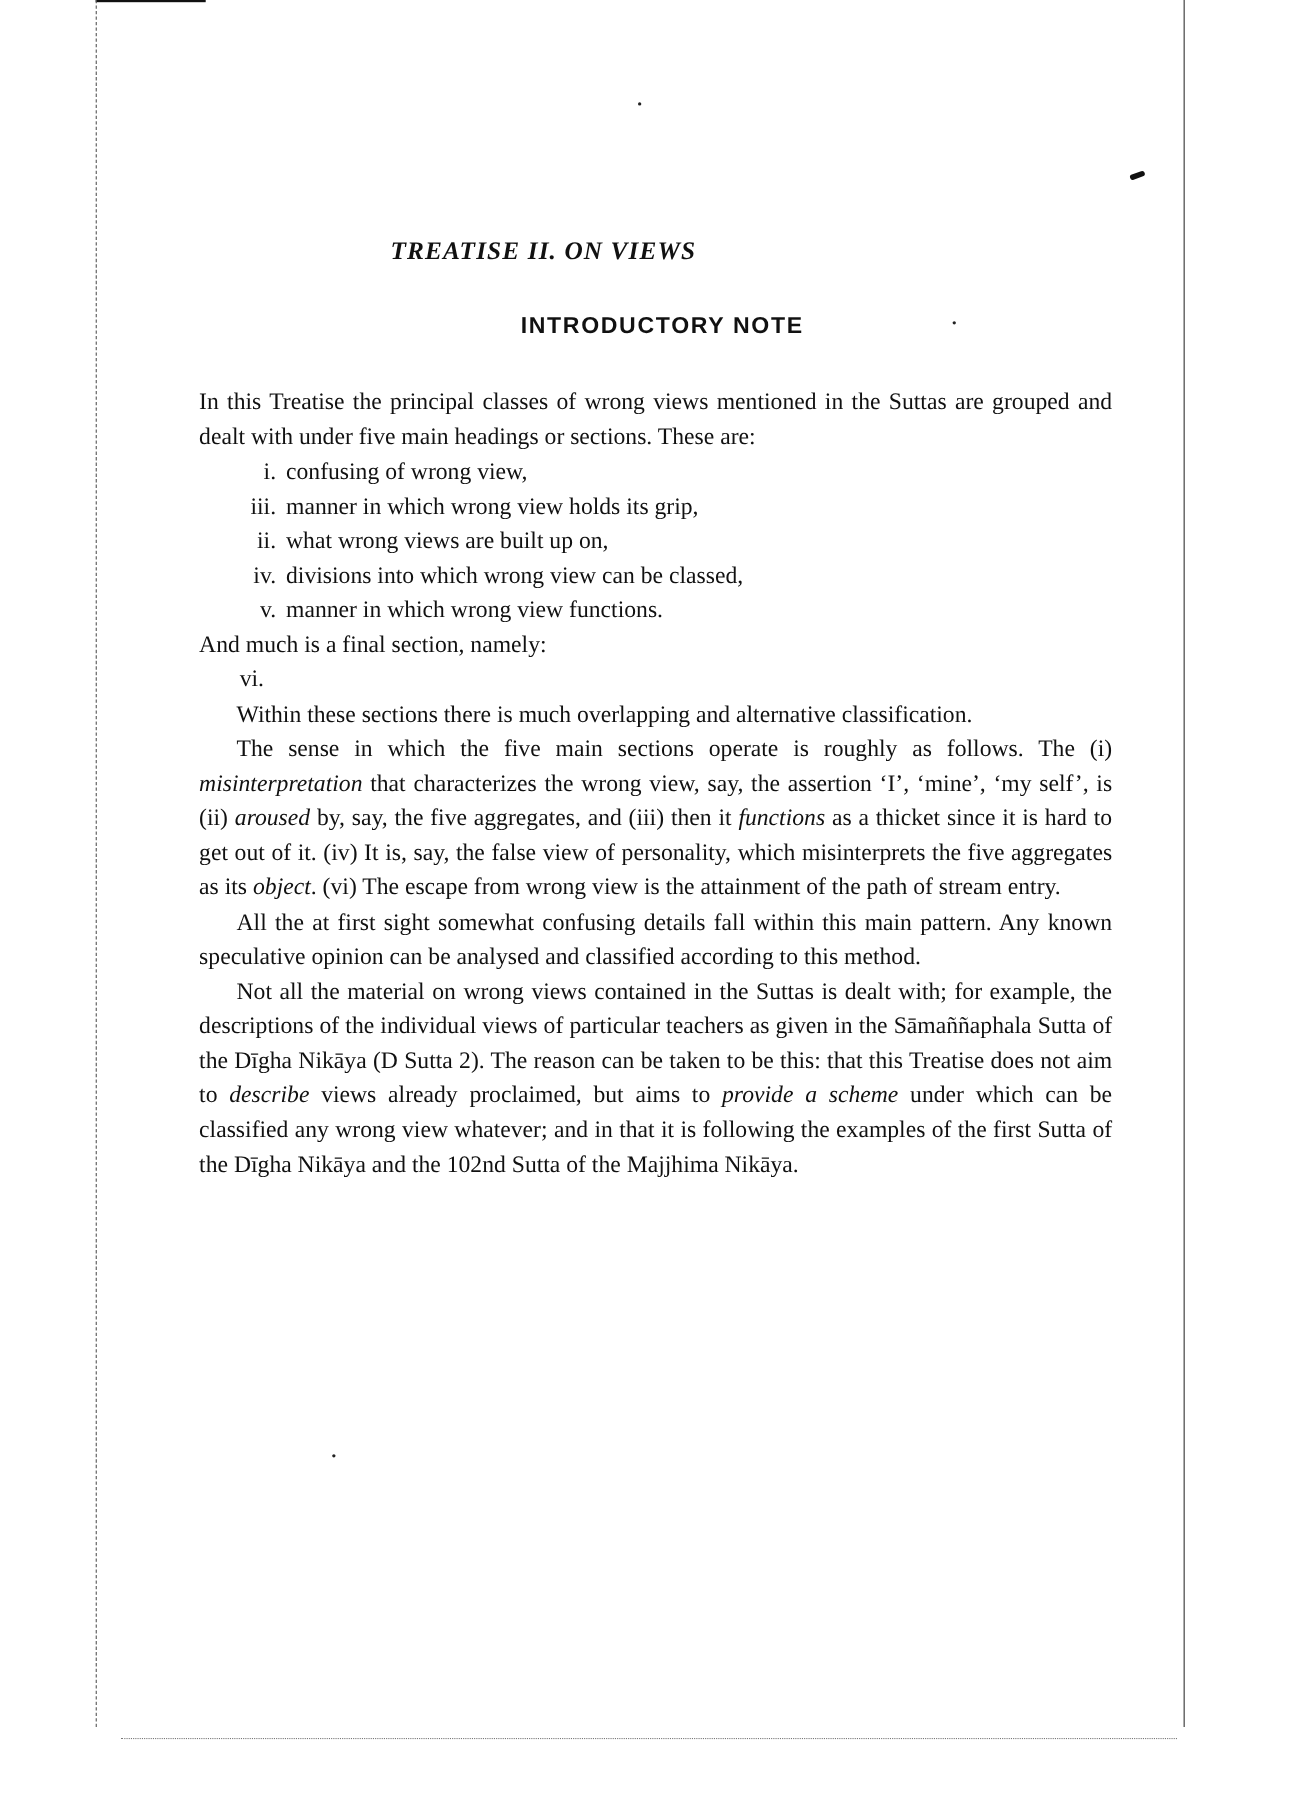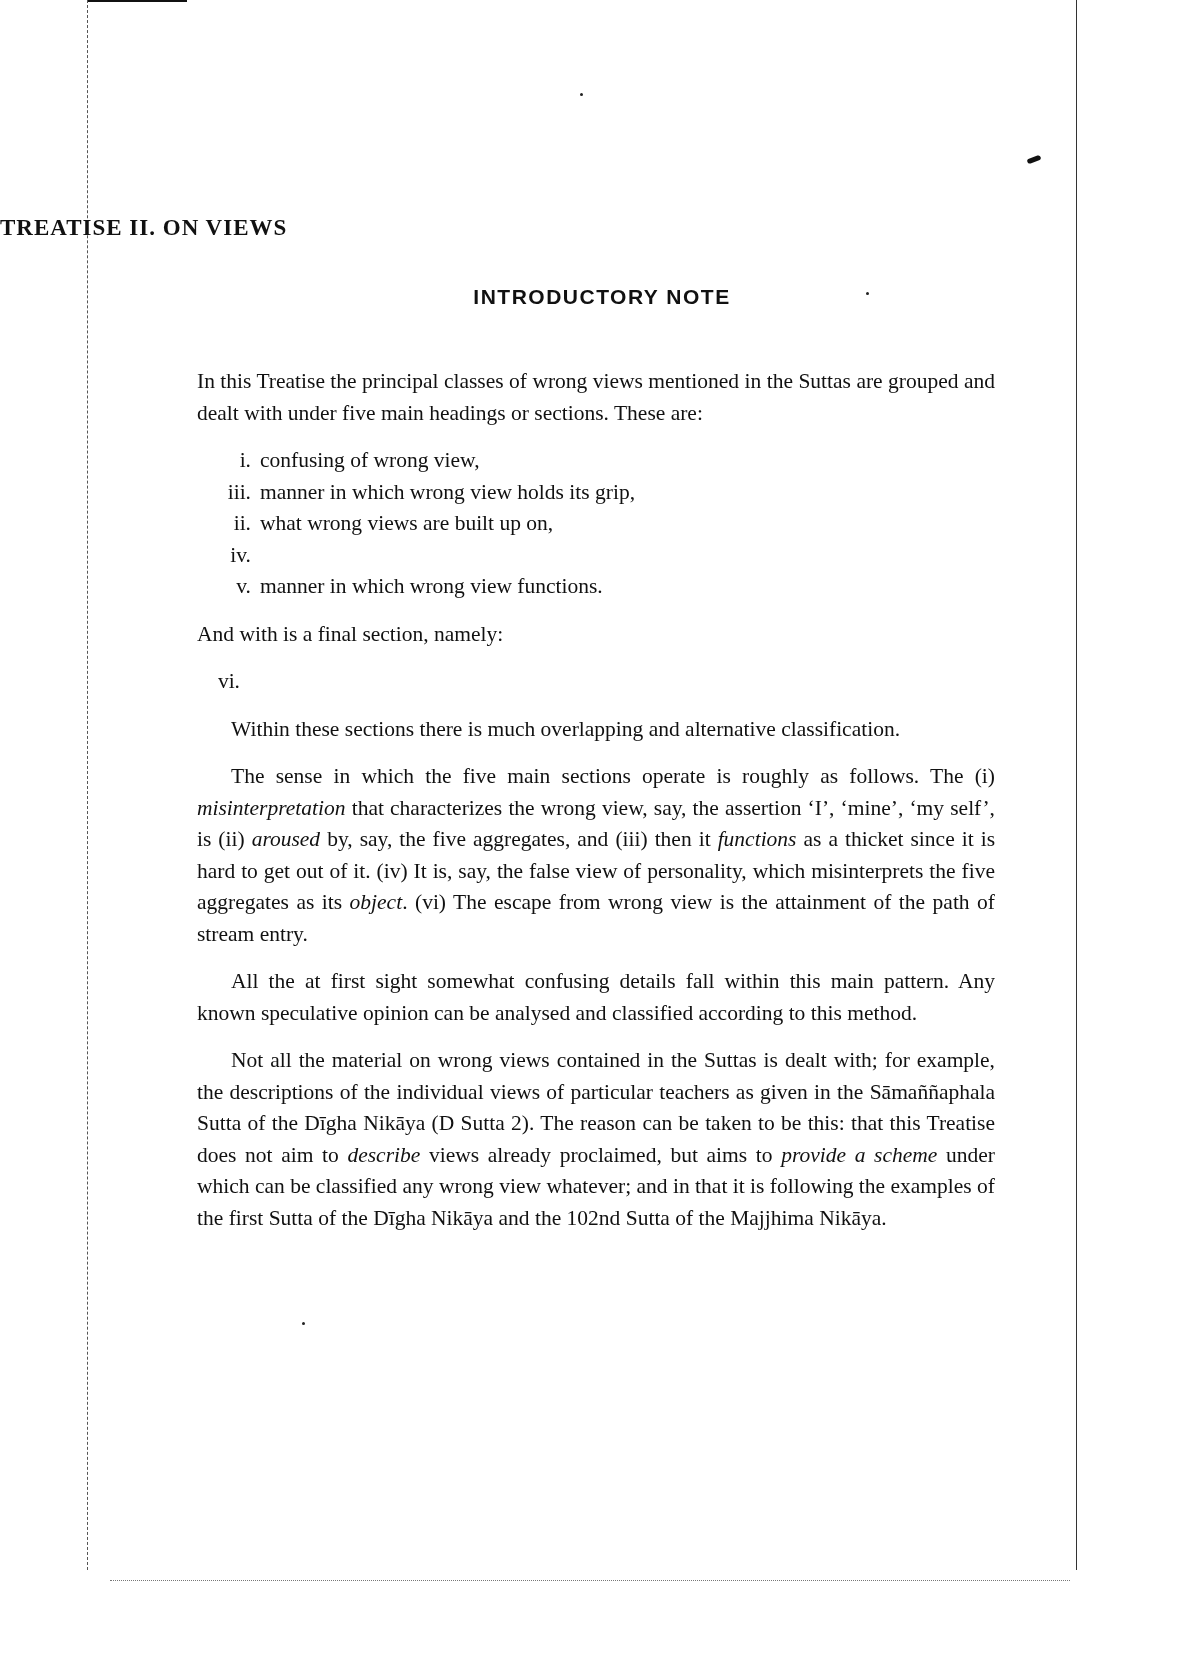--- a/index.html
+++ b/index.html
@@ -55,20 +55,22 @@
       height: 5px;
       background: #111;
       transform: rotate(-20deg);
       border-radius: 3px;
     }
     .treatise-title {
       position: absolute;
       left: 0;
       width: 988px;
       top: 200px;
+      text-align: center;
+      font-style: italic;
       font-size: 23px;
       letter-spacing: 1px;
     }
     .section-heading {
       position: absolute;
       left: 0;
       width: 1184px;
       top: 268px;
       text-align: center;
       font-family: "Liberation Sans", "DejaVu Sans", sans-serif;
@@ -78,21 +80,21 @@
     }
     .body-text {
       position: absolute;
       left: 181px;
       top: 350px;
       width: 830px;
       font-size: 21.5px;
       line-height: 31.5px;
     }
     .body-text p {
-      margin: 16px;
+      margin: 0;
       text-align: justify;
     }
     .body-text p.indent {
       text-indent: 34px;
     }
     .list {
       margin: 0;
       padding: 0;
       list-style: none;
     }
@@ -136,28 +138,29 @@
     <li>
       <span class="num">iii.</span>
       <span>manner in which wrong view holds its grip,</span>
     </li>
     <li>
       <span class="num">ii.</span>
       <span>what wrong views are built up on,</span>
     </li>
     <li>
       <span class="num">iv.</span>
+      <span>divisions into which wrong view can be classed,</span>
     </li>
     <li>
       <span class="num">v.</span>
       <span>manner in which wrong view functions.</span>
     </li>
   </ul>
 
-  <p>And with is a final section, namely:</p>
+  <p>And much is a final section, namely:</p>
 
   <ul class="list final-item">
     <li>
       <span class="num">vi.</span>
     </li>
   </ul>
 
   <p class="indent">Within these sections there is much overlapping and alternative classification.</p>
 
   <p class="indent"><span>The sense in which the five main sections operate is roughly as follows. The (i) </span><em>misinterpretation</em><span> that characterizes the wrong view, say, the assertion ‘I’, ‘mine’, ‘my self’, is (ii) </span><em>aroused</em><span> by, say, the five aggregates, and (iii) then it </span><em>functions</em><span> as a thicket since it is hard to get out of it. (iv) It is, say, the false view of personality, which misinterprets the five aggregates as its </span><em>object</em><span>. (vi) The escape from wrong view is the attainment of the path of stream entry.</span></p>

